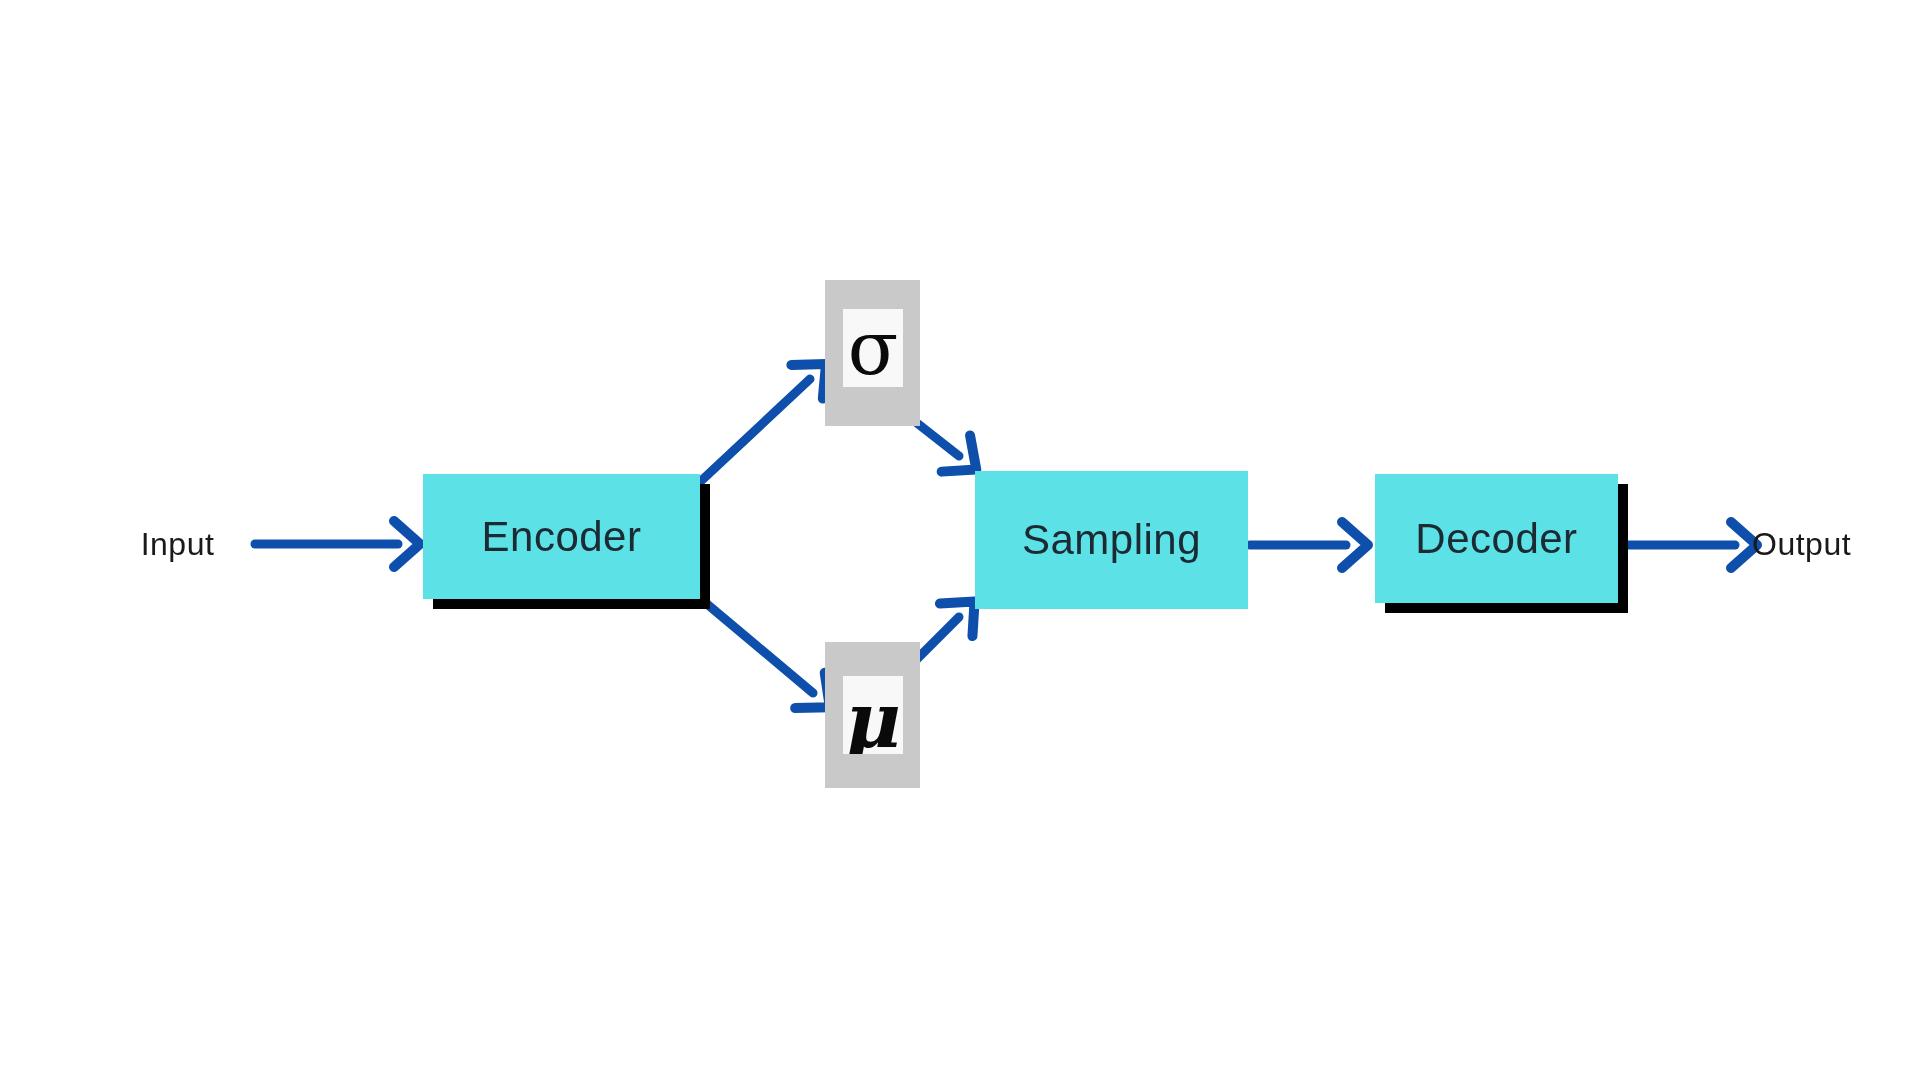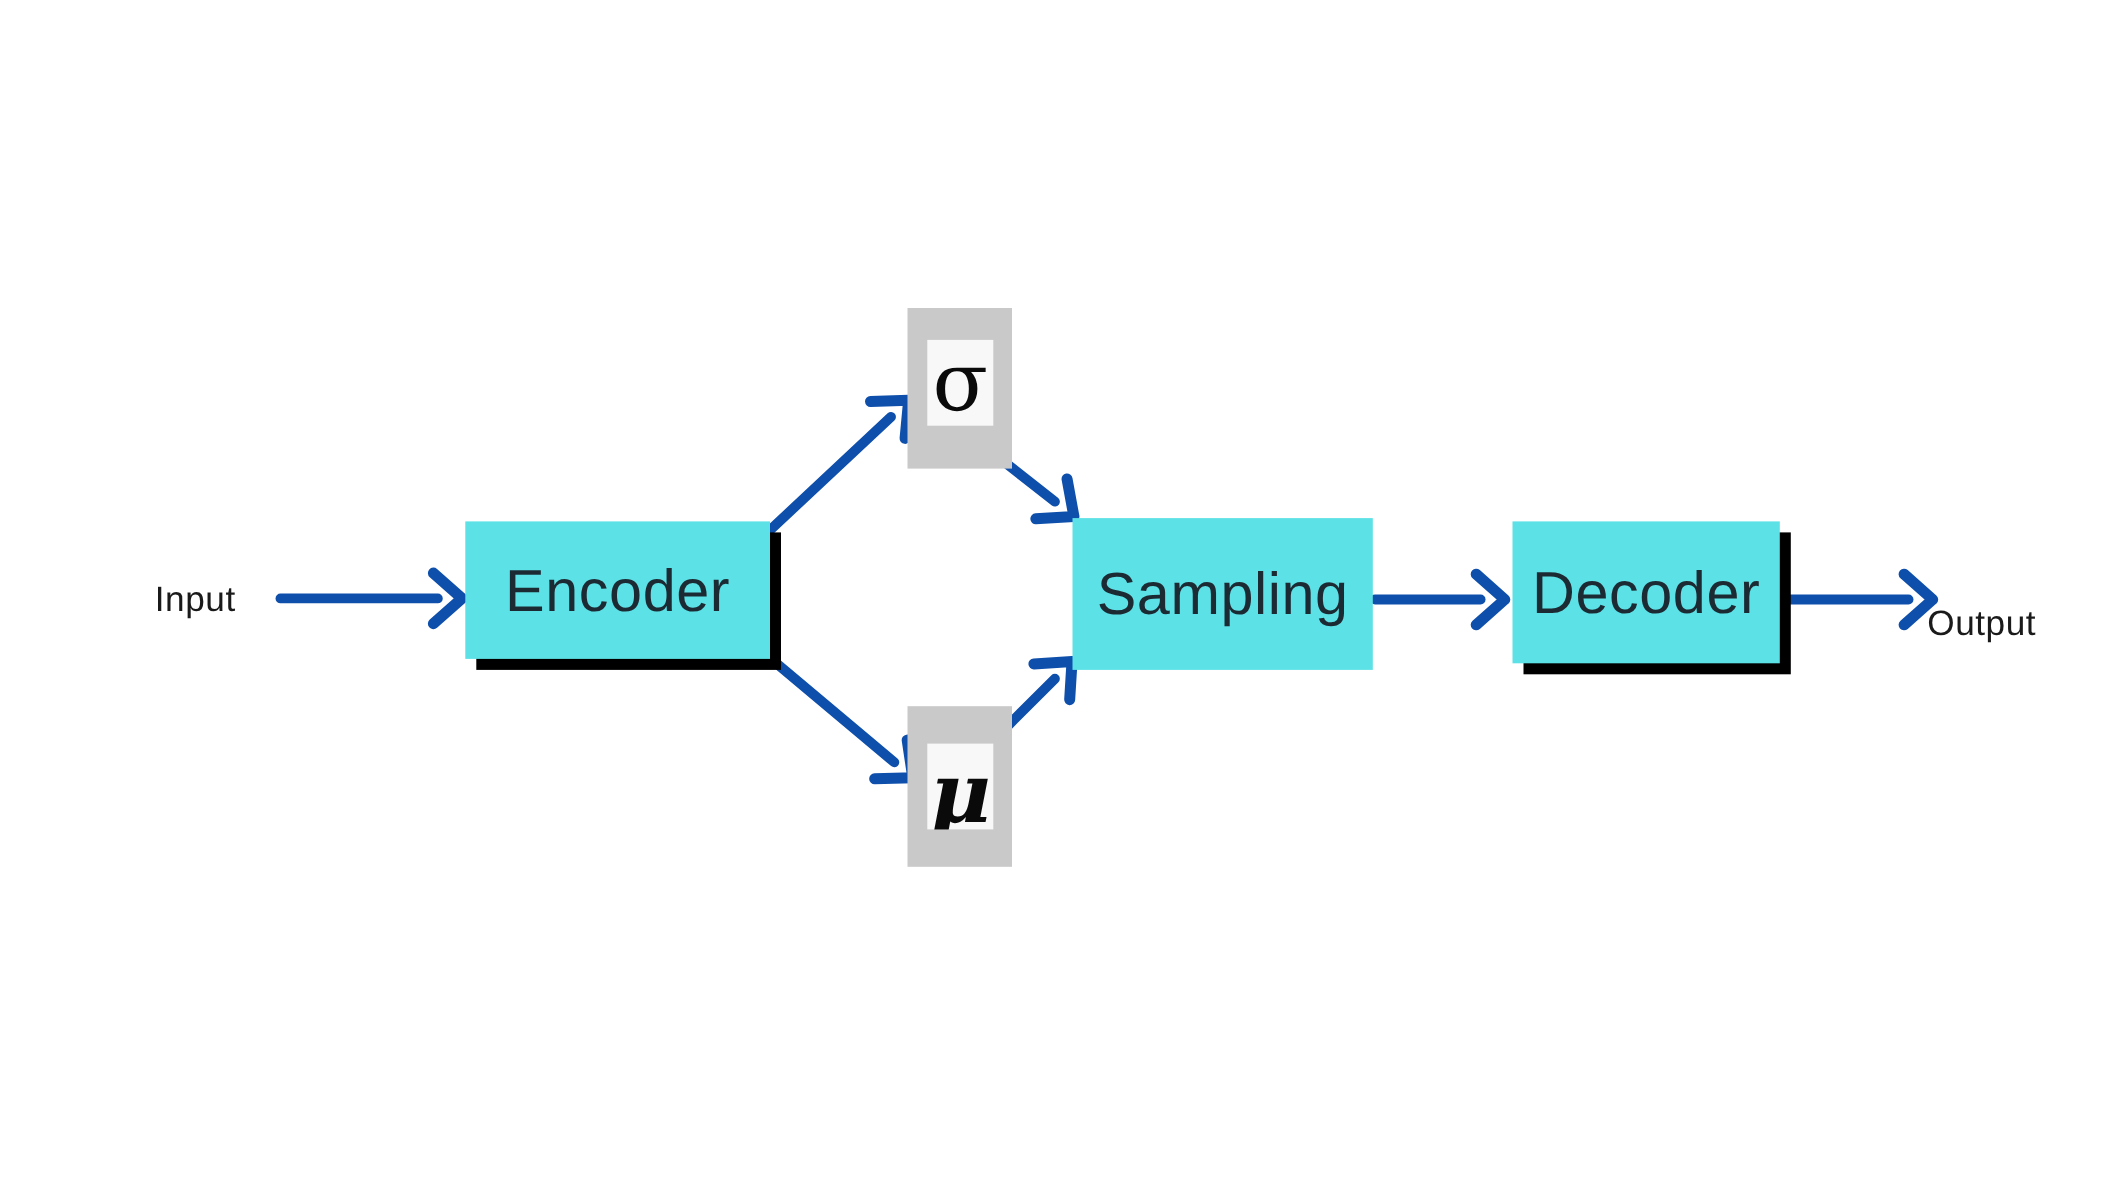--- a/index.html
+++ b/index.html
@@ -20,29 +20,29 @@
     font-family:"Liberation Sans", sans-serif;
   }
   #arrow-layer{position:absolute;left:0;top:0;width:1920px;height:1080px;}
   .text-label{
     position:absolute;
     display:flex;align-items:center;justify-content:center;
     font-size:32px;color:var(--label-text);
     letter-spacing:0.5px;white-space:nowrap;
   }
   #lbl-input{left:105px;top:513px;width:145px;height:62px;}
-  #lbl-output{left:1752px;top:513px;width:160px;height:62px;justify-content:flex-start;margin-top:22px;}
+  #lbl-output{left:1752px;top:513px;width:160px;height:62px;justify-content:flex-start;}
   .node{
     position:absolute;
     background:var(--node-fill);
     display:flex;align-items:center;justify-content:center;
   }
   .node.shadowed{box-shadow:10px 10px 0 0 var(--shadow);}
   .node-text{
-    font-size:54px;color:var(--node-text);letter-spacing:0.5px;
+    font-size:42px;color:var(--node-text);letter-spacing:0.5px;
   }
   #node-encoder{left:423px;top:474px;width:277px;height:125px;}
   #node-sampling{left:975px;top:471px;width:273px;height:138px;}
   #node-decoder{left:1375px;top:474px;width:243px;height:129px;}
   .param{
     position:absolute;
     background:var(--param-gray);
     width:95px;height:146px;
   }
   #node-sigma{left:825px;top:280px;}

